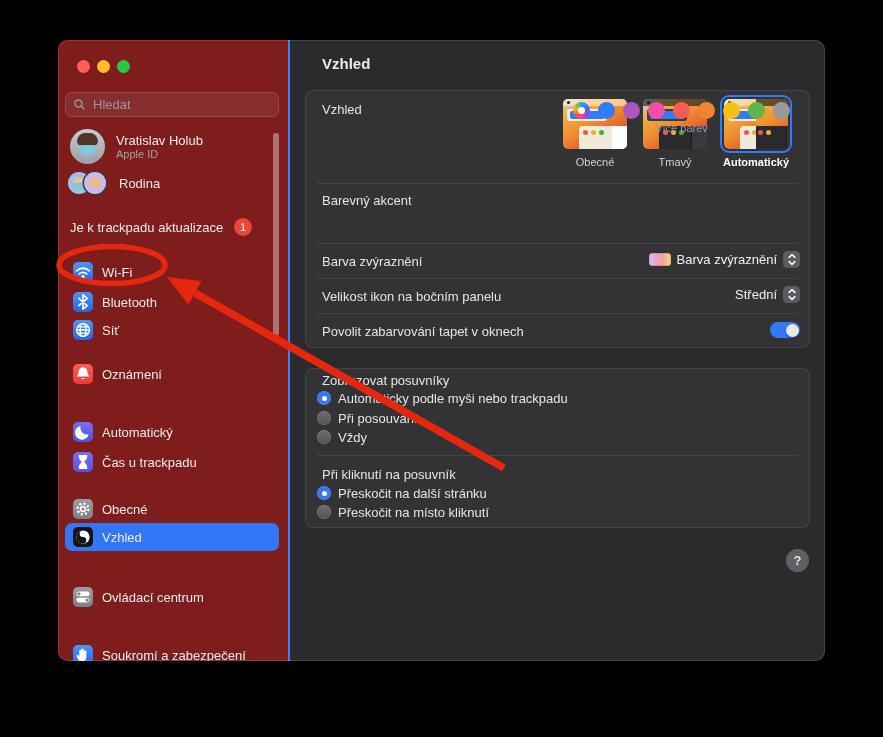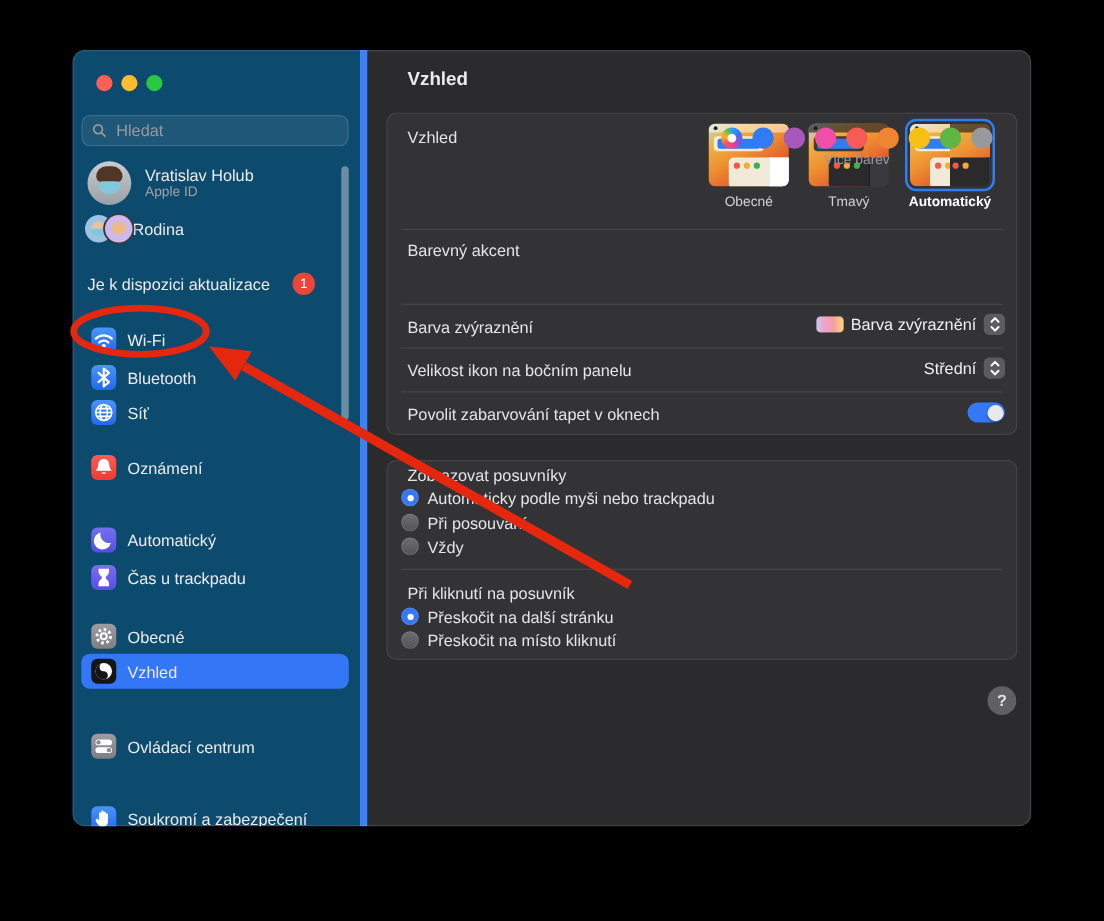--- a/index.html
+++ b/index.html
@@ -4,21 +4,21 @@
 <style>
   html,body{margin:0;padding:0;background:#000;}
   .stage{position:relative;width:883px;height:737px;background:#000;overflow:hidden;
          font-family:"Liberation Sans","DejaVu Sans",sans-serif;-webkit-font-smoothing:antialiased;}
   .window{position:absolute;left:58px;top:40px;width:767px;height:621px;border-radius:10px;
           overflow:hidden;display:flex;background:#2b2b2d;box-shadow:0 28px 70px rgba(0,0,0,.9);}
   .win-edge{position:absolute;left:58px;top:40px;width:767px;height:621px;border-radius:10px;
             box-shadow:inset 0 0 0 1px rgba(255,255,255,.12);pointer-events:none;z-index:40;}
 
   
-  .sidebar{position:relative;width:230px;flex:0 0 230px;background:#0c4a6e;border-right:6px solid #3b82f6;text-decoration:underline;}
+  .sidebar{position:relative;width:230px;flex:0 0 230px;background:#7f1d1d;border-right:2px solid #3b82f6;text-decoration:underline;}
   .traffic{position:absolute;left:19px;top:20px;display:flex;gap:7px;}
   .tl{width:13px;height:13px;border-radius:50%;}
   .tl.red{background:#ff5f57}.tl.yellow{background:#febc2e}.tl.green{background:#28c840}
   .search{position:absolute;left:7px;top:52px;width:214px;height:25px;border-radius:7px;
           background:rgba(255,255,255,.075);box-shadow:inset 0 0 0 1px rgba(255,255,255,.13);
           display:flex;align-items:center;padding:0 8px;box-sizing:border-box;gap:5px;}
   .search input{background:transparent;border:0;outline:0;color:#e8e8ea;font-size:13px;width:100%;
           font-family:inherit;}
   .search input::placeholder{color:#98989d;}
   .profile{position:absolute;left:12px;top:89px;display:flex;align-items:center;gap:11px;}
@@ -29,21 +29,21 @@
   .avatar .mask{position:absolute;top:16px;left:9px;width:17px;height:10px;border-radius:3px 3px 7px 7px;background:#7fc9da;}
   .p-name{color:#ececee;font-size:13px;line-height:15px;}
   .p-sub{color:#a0a0a5;font-size:11px;line-height:13px;}
   .family{position:absolute;left:10px;top:132px;display:flex;align-items:center;}
   .fam{position:relative;width:22px;height:22px;border-radius:50%;overflow:hidden;}
   .fam.f1{background:#9cc3e6;z-index:1;}
   .fam.f2{background:#cdb9ee;margin-left:-6px;z-index:2;box-shadow:0 0 0 1.5px #3a3a3c;}
   .fam i{position:absolute;left:5px;top:5px;width:12px;height:11px;border-radius:50%;background:#eab98c;}
   .fam.f1 i{background:#e8c39a}
   .fam b{position:absolute;left:5px;top:11px;width:12px;height:6px;border-radius:2px 2px 5px 5px;background:#7fc9da;}
-  .fam-label{color:#ececee;font-size:13px;}
+  .fam-label{color:#ececee;font-size:13px;margin-left:13px;}
   .update{position:absolute;left:12px;top:178px;width:206px;display:flex;align-items:center;justify-content:space-between;}
   .update-label{color:#ececee;font-size:13px;}
   .badge{width:18px;height:18px;border-radius:50%;background:#ee453a;color:#fff;font-size:11px;
          display:flex;align-items:center;justify-content:center;margin-right:24px;}
   .sb-item{position:absolute;left:7px;width:214px;height:28px;border-radius:7px;
            display:flex;align-items:center;padding-left:8px;box-sizing:border-box;gap:9px;}
   .sb-item.on{background:#3377f6;}
   .sb-label{color:#ececee;font-size:13px;white-space:nowrap;}
   .tile{width:20px;height:20px;border-radius:5px;flex:0 0 20px;display:flex;align-items:center;justify-content:center;overflow:hidden;}
   .tile svg{width:20px;height:20px;display:block;}
@@ -157,21 +157,21 @@
             <i></i>
             <b></b>
           </span>
         <span class="fam f2">
             <i></i>
           </span>
         <span class="fam-label">Rodina</span>
       </div>
 
       <div class="update">
-        <span class="update-label">Je k dispozici aktualizace</span>
+        <span class="update-label">Je k trackpadu aktualizace</span>
         <span class="badge">1</span>
       </div>
 
       <div class="sb-item" style="top:218px">
         <span class="tile t-blue">
             <svg viewBox="0 0 20 20">
               <g fill="none" stroke="#fff" stroke-width="1.9" stroke-linecap="round">
                 <path d="M3.6 8.9a9.2 9.2 0 0 1 12.8 0"></path>
                 <path d="M6.4 11.9a5.2 5.2 0 0 1 7.2 0"></path>
               </g>

